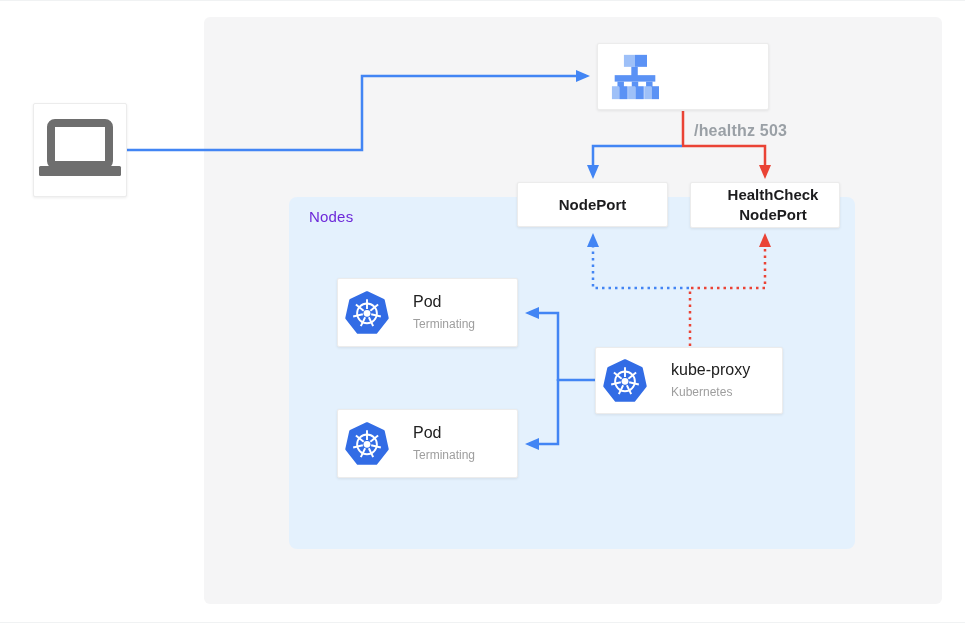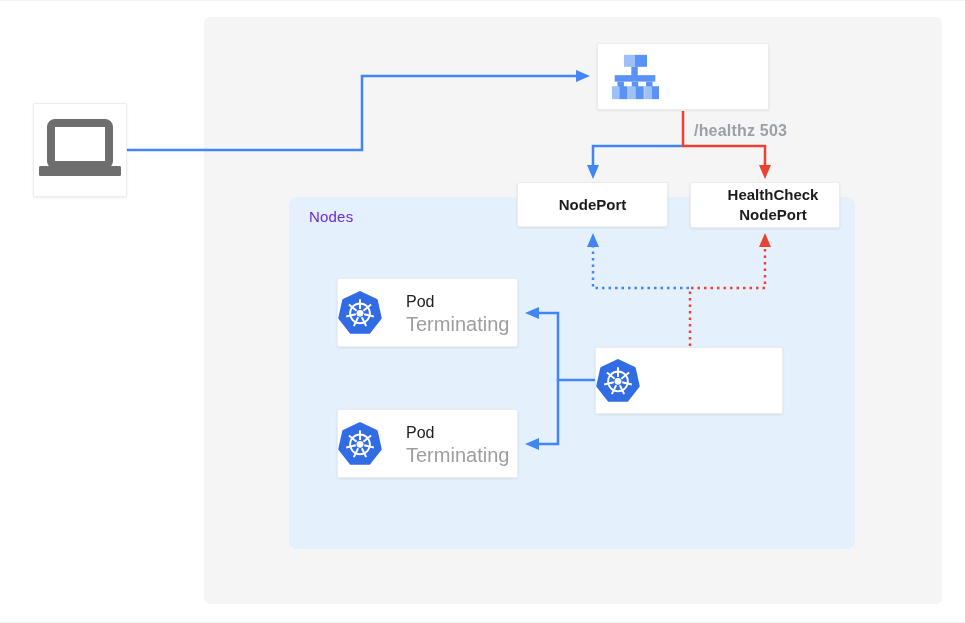--- a/index.html
+++ b/index.html
@@ -24,27 +24,27 @@
     box-shadow:0 1px 3px rgba(0,0,0,.08);box-sizing:border-box;
   }
   .client-card{left:33px;top:102px;width:94px;height:94px;display:flex;align-items:center;justify-content:center;}
   .clb-card{left:597px;top:42px;width:172px;height:67px;display:flex;align-items:center;padding-left:13px;}
   .clb-text{margin-left:13px;font-size:15px;line-height:24px;color:#757575;}
   .port-card{display:flex;align-items:center;justify-content:center;text-align:center;
     font-weight:bold;color:#1c1c1e;font-size:15px;}
   .nodeport-card{left:517px;top:181px;width:151px;height:45px;}
   .hc-card{left:690px;top:181px;width:150px;height:46px;line-height:20px;flex-direction:column;padding-left:16px;}
   .hc-card span{display:block;}
-  .entity-card{display:flex;align-items:center;padding-left:0;}
+  .entity-card{display:flex;align-items:center;padding-left:7px;}
   .pod1-card{left:337px;top:277px;width:181px;height:69px;}
   .pod2-card{left:337px;top:408px;width:181px;height:69px;}
   .kproxy-card{left:595px;top:346px;width:188px;height:67px;}
   .entity-text{margin-left:24px;line-height:22px;}
   .entity-title{font-size:16px;color:#212121;}
-  .entity-subtitle{font-size:20px;color:#9e9e9e;}
+  .entity-subtitle{font-size:12px;color:#9e9e9e;}
   .healthz-label{
     position:absolute;left:694px;top:121px;font-size:16px;font-weight:bold;color:#9aa0a6;letter-spacing:.2px;
   }
   .connector-layer{position:absolute;left:0;top:0;pointer-events:none;}
   .laptop-screen{fill:#fff;stroke:#6e6e6e;stroke-width:8;}
   .laptop-base{fill:#6e6e6e;}
 </style>
 </head>
 <body>
 
@@ -168,15 +168,19 @@
       <g stroke="#fff" stroke-width="4.5">
         <line x1="50" y1="42" x2="50" y2="19"></line>
           <line x1="57.8" y1="45.8" x2="75.8" y2="31.4"></line>
         <line x1="59.7" y1="54.2" x2="82.2" y2="59.3"></line>
           <line x1="54.3" y1="61" x2="64.3" y2="81.7"></line>
         <line x1="45.7" y1="61" x2="35.7" y2="81.7"></line>
           <line x1="40.3" y1="54.2" x2="17.8" y2="59.3"></line>
         <line x1="42.2" y1="45.8" x2="24.2" y2="31.4"></line>
       </g>
     </svg>
+    <div class="entity-text">
+      <div class="entity-title">kube-proxy</div>
+      <div class="entity-subtitle">Kubernetes</div>
+    </div>
   </div>
 
 </div>
 
 </body></html>

